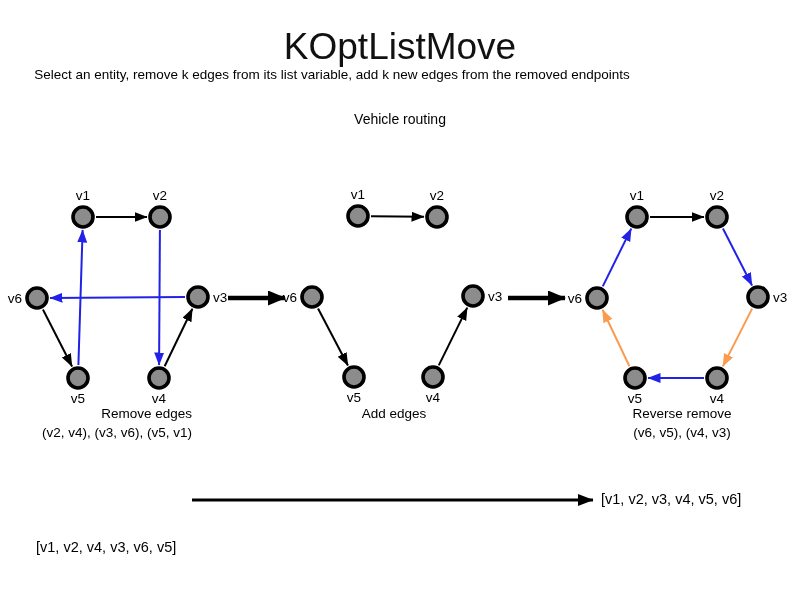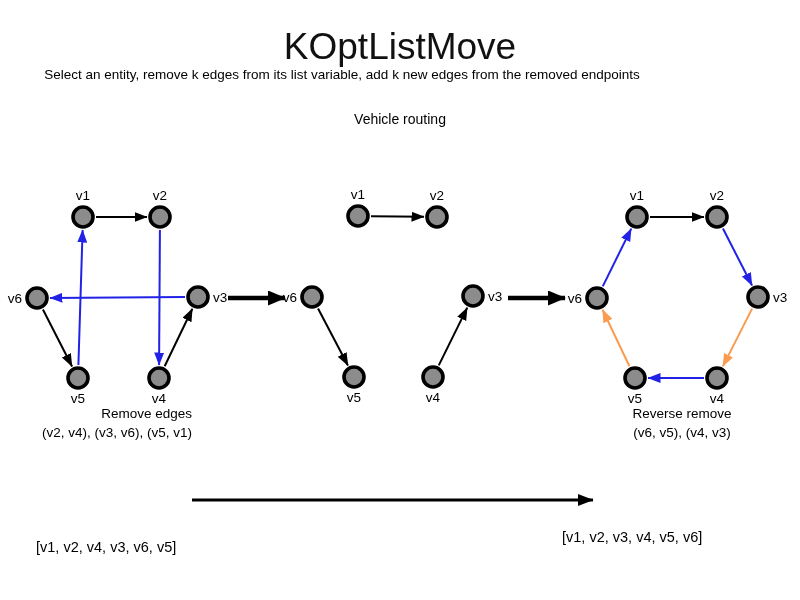--- a/index.html
+++ b/index.html
@@ -13,21 +13,21 @@
   }
   .abs { position: absolute; }
   #page-title {
     top: 26px; left: 0; width: 800px;
     text-align: center;
     font-size: 37px;
     letter-spacing: 0px;
     color: #111;
   }
   #page-subtitle {
-    top: 67px; left: 12px; width: 660px;
+    top: 67px; left: 2px; width: 660px;
     text-align: center;
     font-size: 13.5px;
   }
   #context-label {
     top: 111px; left: 0; width: 800px;
     text-align: center;
     font-size: 14px;
   }
   #diagram { top: 0; left: 0; }
   .caption {
@@ -125,20 +125,21 @@
     <line x1="228" y1="298" x2="285" y2="298" stroke="#000000" stroke-width="4.5" marker-end="url(#arr-big)"></line>
     <line x1="508" y1="298" x2="565" y2="298" stroke="#000000" stroke-width="4.5" marker-end="url(#arr-big)"></line>
     <line x1="192" y1="500" x2="593" y2="500" stroke="#000000" stroke-width="3.2" marker-end="url(#arr-mid)"></line>
   </svg>
 
 <div class="caption" id="caption-0" style="left: 117px; text-align: right;">
   <div>Remove edges</div>
   <div>(v2, v4), (v3, v6), (v5, v1)</div>
 </div>
 <div class="caption" id="caption-1" style="left: 394px;">
+  <div>Add edges</div>
 </div>
 <div class="caption" id="caption-2" style="left: 682px;">
   <div>Reverse remove</div>
   <div>(v6, v5), (v4, v3)</div>
 </div>
 
 <div class="list-text" id="list-before" style="left: 36px; margin-top: 48px;">[v1, v2, v4, v3, v6, v5]</div>
-<div class="list-text" id="list-after" style="left: 562px; margin-top: 38px;">[v1, v2, v3, v4, v5, v6]</div>
+<div class="list-text" id="list-after" style="left: 601px;">[v1, v2, v3, v4, v5, v6]</div>
 
 </body></html>

